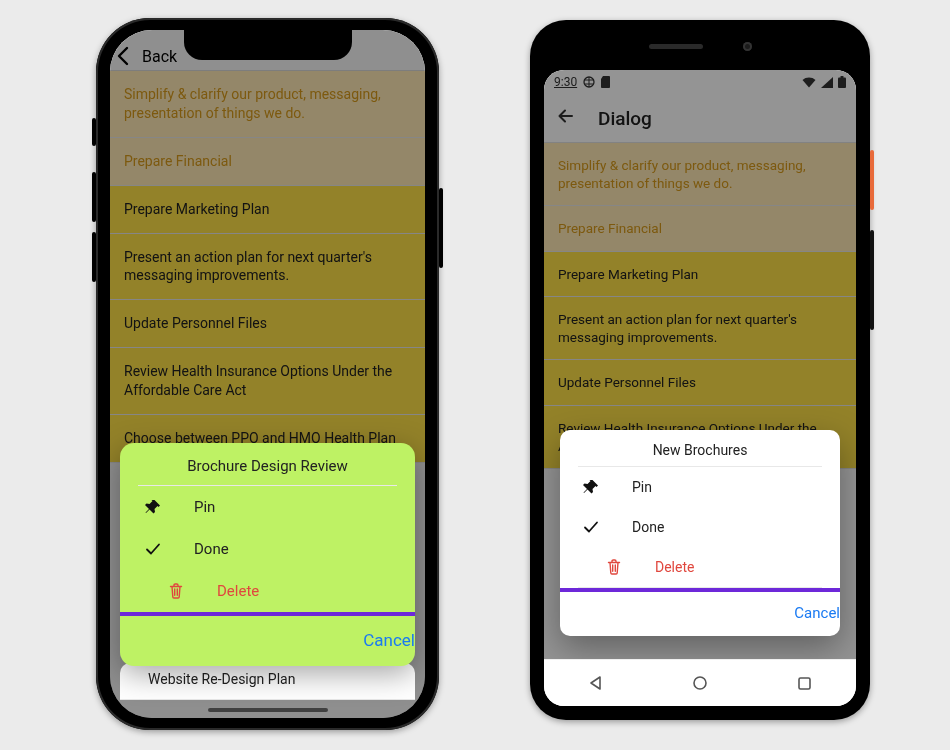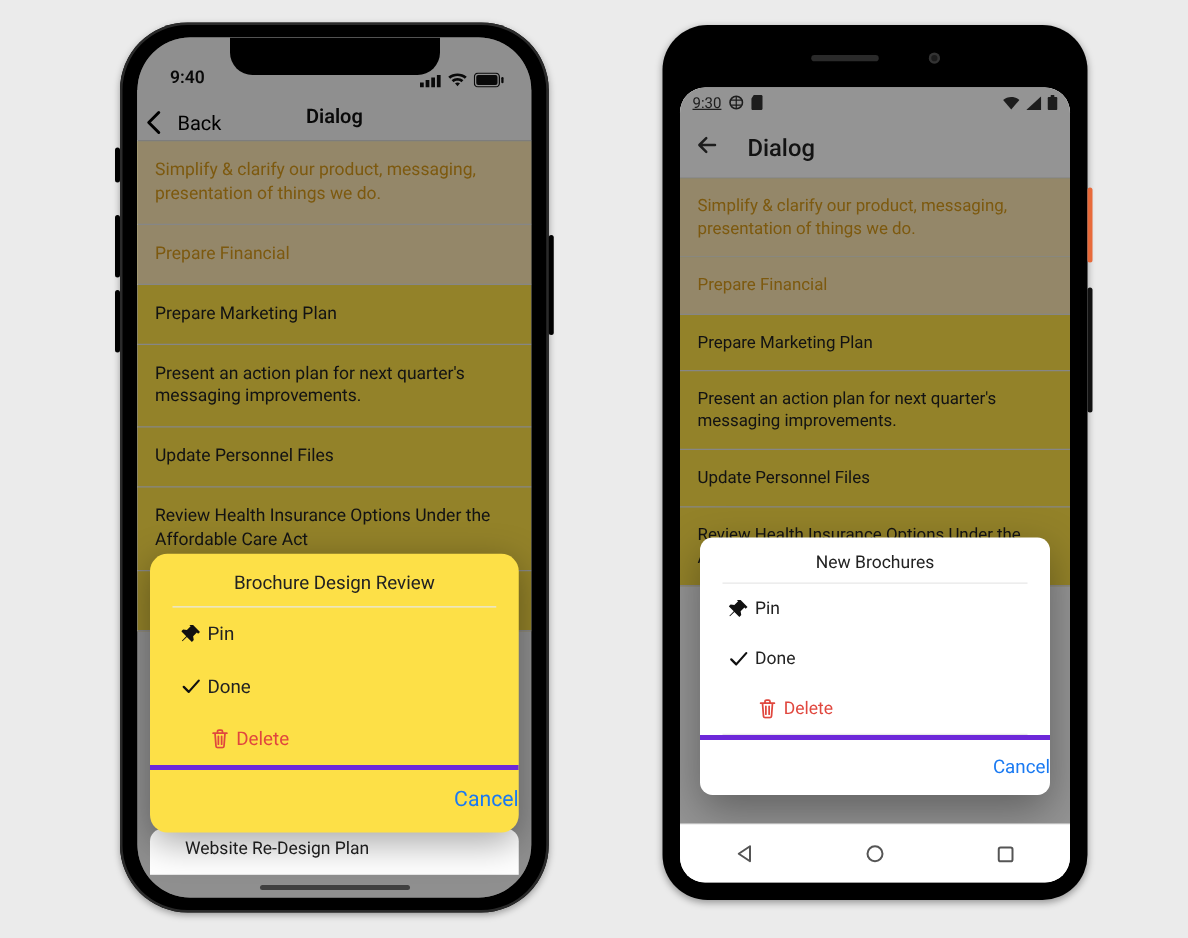--- a/index.html
+++ b/index.html
@@ -108,41 +108,41 @@
     position: absolute;
     inset: 0;
     background: rgba(0,0,0,.42);
     z-index: 5;
   }
 
   .ios-sheet {
     position: absolute;
     left: 10px; right: 10px;
     bottom: 52px;
-    background: #fde047;
+    background: #bef264;
     border-radius: 14px;
     z-index: 10;
     box-shadow: 0 8px 30px rgba(0,0,0,.35);
     overflow: hidden;
   }
   .sheet-title {
     text-align: center;
     padding: 14px 0 10px;
     font-size: 15px;
     color: #222;
   }
   .sheet-sep {
     height: 1px;
     background: #e8e8e8;
     margin: 0 18px;
   }
   .sheet-item {
     display: flex;
     align-items: center;
-    gap: 4px;
+    gap: 32px;
     padding: 12px 24px;
     font-size: 15px;
     color: #222;
   }
   .sheet-item.delete { color: #e0473e; margin-left: 23px; }
   .sheet-item .icon { width: 18px; height: 18px; display: flex; align-items: center; justify-content: center; flex: 0 0 18px; }
   .sheet-cancel {
     text-align: right;
     padding: 14px 0 16px;
     font-size: 17px;
@@ -278,39 +278,20 @@
 
 <div class="iphone">
   <div class="iphone-side-btn b1"></div>
   <div class="iphone-side-btn b2"></div>
   <div class="iphone-side-btn b3"></div>
   <div class="iphone-side-btn b4"></div>
 
   <div class="iphone-screen">
     <div class="iphone-notch"></div>
 
-    <div class="iphone-statusbar">
-      <span>9:40</span>
-      <span class="ios-status-right">
-        <svg width="17" height="11" viewBox="0 0 17 11">
-            <rect x="0" y="7" width="3" height="4" fill="#111"></rect>
-            <rect x="4.5" y="5" width="3" height="6" fill="#111"></rect>
-            <rect x="9" y="3" width="3" height="8" fill="#111"></rect>
-            <rect x="13.5" y="1" width="3" height="10" fill="#111"></rect>
-          </svg>
-        <svg width="16" height="12" viewBox="0 0 16 12">
-            <path d="M8 11 L10 8.6 C8.9 7.8 7.1 7.8 6 8.6 Z M3.3 6.1 C6 3.8 10 3.8 12.7 6.1 L11.1 7.7 C9.3 6.2 6.7 6.2 4.9 7.7 Z M0.6 3.4 C4.7 -0.1 11.3 -0.1 15.4 3.4 L13.8 5 C10.5 2.1 5.5 2.1 2.2 5 Z" fill="#111"></path>
-          </svg>
-        <svg width="24" height="12" viewBox="0 0 24 12">
-            <rect x="0.5" y="0.5" width="20" height="11" rx="3" fill="none" stroke="#111" stroke-width="1"></rect>
-            <rect x="2" y="2" width="17" height="8" rx="1.6" fill="#111"></rect>
-            <rect x="22" y="3.5" width="2" height="5" rx="1" fill="#111"></rect>
-          </svg>
-      </span>
-    </div>
 
     <div class="ios-navbar">
       <div class="back">
         <svg width="14" height="20" viewBox="0 0 14 20">
             <path d="M11 2 L3 10 L11 18" fill="none" stroke="#000" stroke-width="2.4" stroke-linecap="round" stroke-linejoin="round"></path>
           </svg>
         <span>Back</span>
       </div>
       <span class="title">Dialog</span>
     </div>

